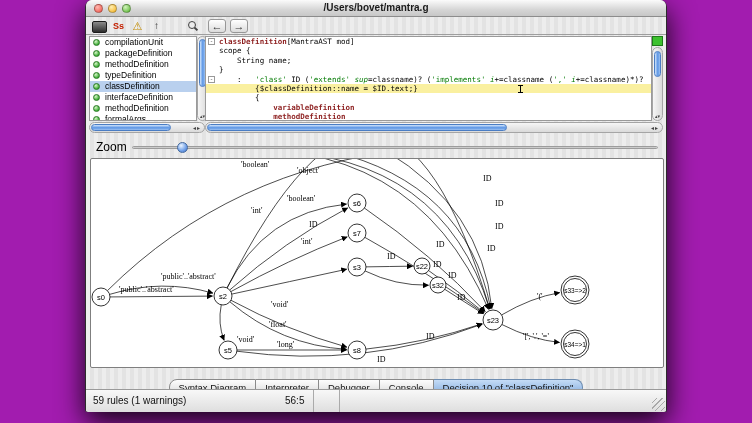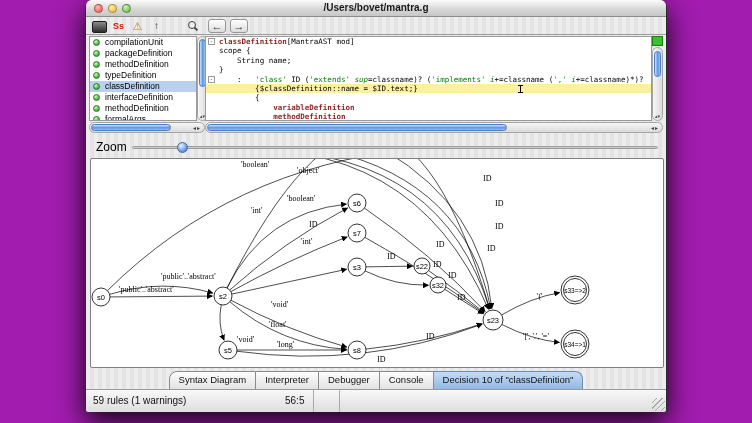--- a/index.html
+++ b/index.html
@@ -63,21 +63,21 @@
     background:radial-gradient(circle at 35% 30%,#eaf4ff,#6f9fe8 60%,#3f6fc0);border:1px solid #44699e;}
   
   .diagram{position:absolute;left:4px;top:158px;width:574px;height:210px;background:#fff;border:1px solid #7f7f7f;border-radius:2px;overflow:hidden;}
   .diagram svg{width:100%;height:100%;display:block;}
   .edge{fill:none;stroke:#000;stroke-width:.7;}
   .edge-label{font:8px "Liberation Serif",serif;fill:#000;}
   .node{fill:#fff;stroke:#000;stroke-width:.8;}
   .node-label{font:7.5px "Liberation Sans",sans-serif;fill:#000;}
   .node-label.small{font-size:6.5px;}
   
-  .tabs{position:absolute;left:0;right:0;top:371px;height:25px;display:flex;justify-content:center;}
+  .tabs{position:absolute;left:0;right:0;top:371px;height:25px;display:flex;justify-content:center;align-items:flex-end;}
   .tab{font-size:9.5px;line-height:15px;padding:0 9px;border:1px solid #8a8a8a;border-left:none;
     background:linear-gradient(#fdfdfd,#d9d9d9);color:#111;white-space:nowrap;}
   .tab:first-child{border-left:1px solid #8a8a8a;border-radius:8px 0 0 8px;}
   .tab:last-child{border-radius:0 8px 8px 0;}
   .tab.selected{background:linear-gradient(#c5dcf6,#82abdd);border-color:#6d8cb0;}
   
   .statusbar{position:absolute;left:0;right:0;top:389px;height:23px;background:linear-gradient(#f8f8f8,#dedede);
     border-top:1px solid #9a9a9a;border-radius:0 0 2px 2px;font-size:10px;color:#111;}
   .status-cell{position:absolute;top:0;height:100%;line-height:21px;padding-left:7px;border-right:1px solid #aaa;white-space:nowrap;}
   .cell-rules{left:0;width:228px;}

